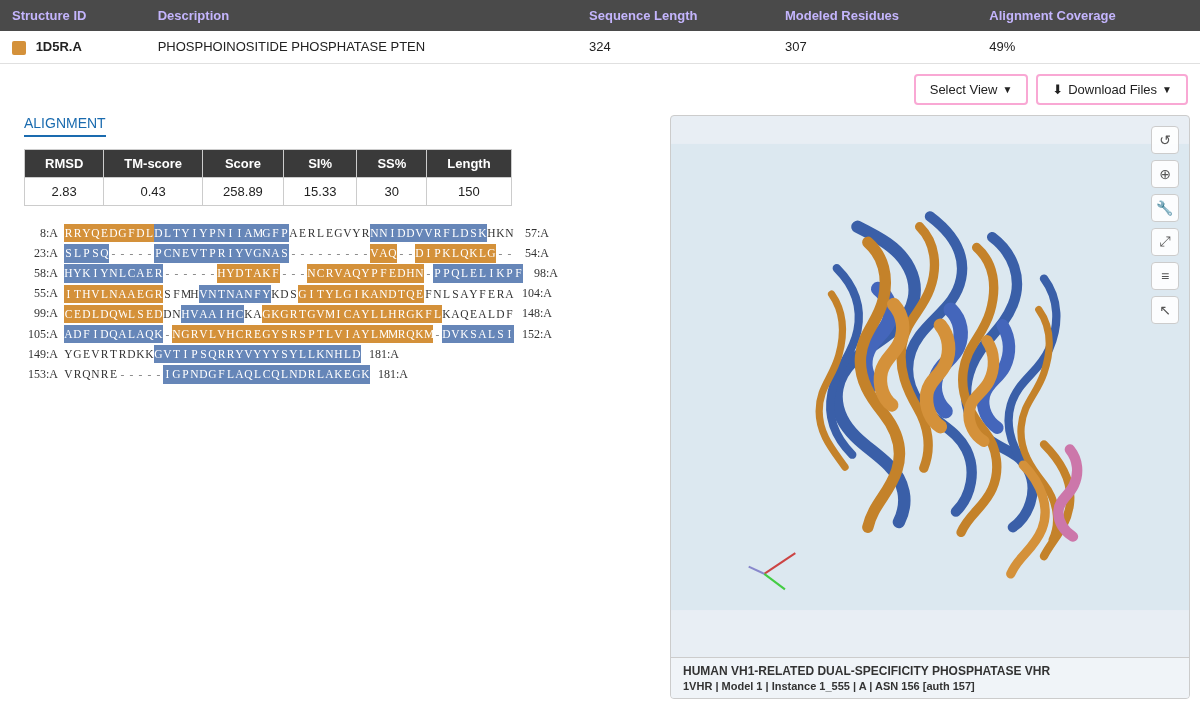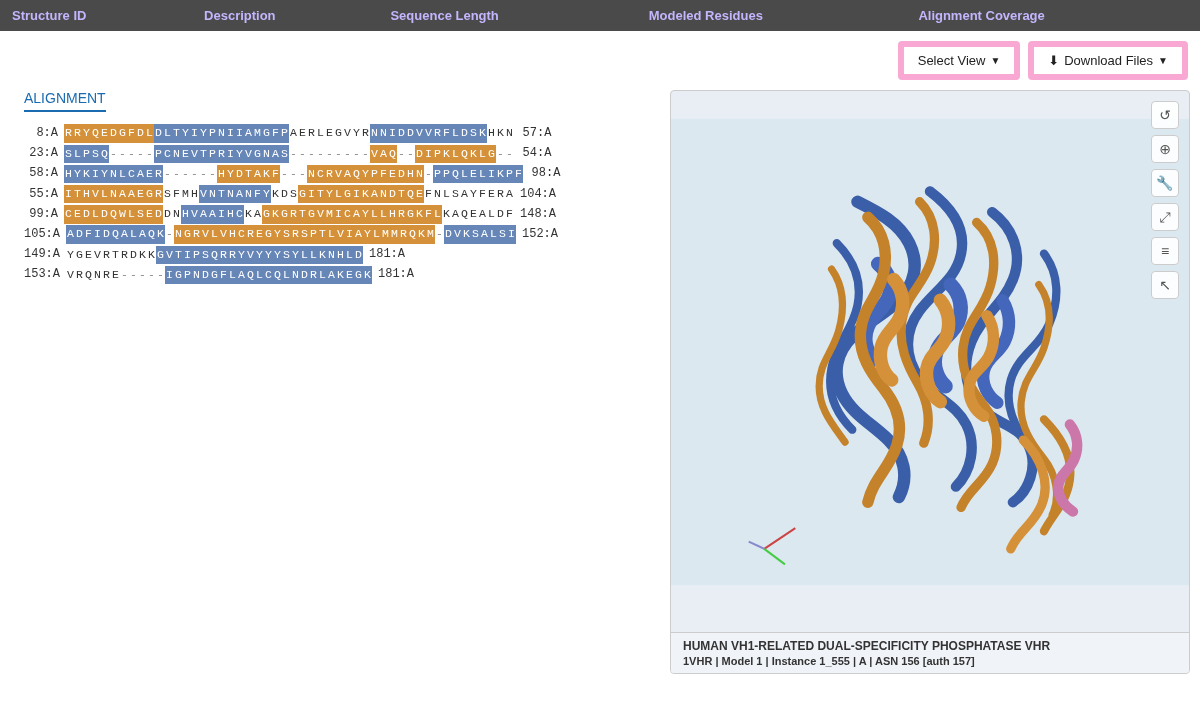--- a/index.html
+++ b/index.html
@@ -6,40 +6,40 @@
     body { font-family: -apple-system, BlinkMacSystemFont, 'Segoe UI', Arial, sans-serif; font-size: 13px; background: #fff; color: #222; }
 
     
     .structure-table { width: 100%; border-collapse: collapse; }
     .structure-table th { background: #4a4a4a; color: #c4b5fd; padding: 8px 12px; text-align: left; font-size: 13px; font-weight: 600; }
     .structure-table td { padding: 8px 12px; border-bottom: 1px solid #e0e0e0; font-size: 13px; }
     .color-swatch { display: inline-block; width: 14px; height: 14px; border-radius: 2px; margin-right: 6px; vertical-align: middle; }
 
     
     .toolbar { display: flex; justify-content: flex-end; align-items: center; padding: 10px 12px; gap: 8px; }
-    .btn { display: inline-flex; align-items: center; gap: 5px; padding: 6px 14px; border: 6px solid #f9a8d4; border-radius: 4px; background: #fff; cursor: pointer; font-size: 13px; color: #222; }
+    .btn { display: inline-flex; align-items: center; gap: 5px; padding: 6px 14px; border: 2px solid #f9a8d4; border-radius: 4px; background: #fff; cursor: pointer; font-size: 13px; color: #222; }
     .btn .chevron { font-size: 10px; }
 
     
     .main-layout { display: flex; height: calc(714px - 120px); }
 
     
     .left-panel { width: 670px; flex-shrink: 0; padding: 0 12px; overflow-y: auto; }
 
     
     .alignment-header { color: #1a6baf; font-size: 14px; font-weight: 400; border-bottom: 2px solid #1a6baf; padding-bottom: 4px; margin-bottom: 12px; display: inline-block; }
 
     
     .stats-table { border-collapse: collapse; margin-bottom: 18px; }
     .stats-table th, .stats-table td { padding: 6px 20px; text-align: center; border: 1px solid #ccc; }
     .stats-table th { background: #3a3a3a; color: #fff; font-weight: 600; font-size: 13px; }
     .stats-table td { font-size: 13px; }
 
     
-    .alignment-block { font-family: Liberation Mono, monospace; font-size: 12px; line-height: 1.6; margin-bottom: 4px; }
+    .alignment-block { font-family: Liberation Serif, serif; font-size: 12px; line-height: 1.6; margin-bottom: 4px; }
     .seq-row { display: flex; align-items: center; margin-bottom: 1px; }
     .seq-label { color: #333; min-width: 40px; text-align: right; padding-right: 6px; font-size: 12px; }
     .seq-label-right { color: #333; min-width: 40px; text-align: center; padding-left: 6px; font-size: 12px; }
     .seq-chars { display: inline-flex; flex-wrap: nowrap; }
     .c { display: inline-block; width: 9px; text-align: center; font-size: 11.5px; }
     .c-orange { background: #d4913a; color: #fff; }
     .c-blue { background: #6686b8; color: #fff; }
     .c-plain { background: transparent; color: #333; }
     .c-dash { background: transparent; color: #888; }
 
@@ -67,20 +67,30 @@
   <thead>
     <tr>
       <th>Structure ID</th>
       <th>Description</th>
       <th>Sequence Length</th>
       <th>Modeled Residues</th>
       <th>Alignment Coverage</th>
     </tr>
   </thead>
   <tbody id="structure-tbody">
+  <tr>
+      <td>
+        <span class="color-swatch" style="background:#d4913a; "></span>
+        <strong>1D5R.A</strong>
+      </td>
+      <td>PHOSPHOINOSITIDE PHOSPHATASE PTEN</td>
+      <td>324</td>
+      <td>307</td>
+      <td>49%</td>
+    </tr>
     </tbody>
 </table>
 
 <div class="toolbar">
   <button class="btn">
     <span>Select View</span>
     <span class="chevron">▼</span>
   </button>
   <button class="btn">
     <span>⬇</span>
@@ -89,20 +99,42 @@
   </button>
 </div>
 
 <div class="main-layout">
 
   <div class="left-panel">
     <div class="alignment-section">
       <div class="alignment-header">ALIGNMENT</div>
 
       
+      <table class="stats-table">
+        <thead>
+          <tr id="stats-header-row">
+              <th>RMSD</th>
+              <th>TM-score</th>
+              <th>Score</th>
+              <th>SI%</th>
+              <th>SS%</th>
+              <th>Length</th>
+            </tr>
+        </thead>
+        <tbody>
+          <tr id="stats-values-row">
+              <td>2.83</td>
+              <td>0.43</td>
+              <td>258.89</td>
+              <td>15.33</td>
+              <td>30</td>
+              <td>150</td>
+            </tr>
+        </tbody>
+      </table>
 
       
       <div class="alignment-block" id="alignment-block">
       <div class="seq-row">
             <span class="seq-label">8:A</span>
             <span class="seq-chars">
               <span class="c c-orange">R</span>
               <span class="c c-orange">R</span>
               <span class="c c-orange">Y</span>
               <span class="c c-orange">Q</span>

